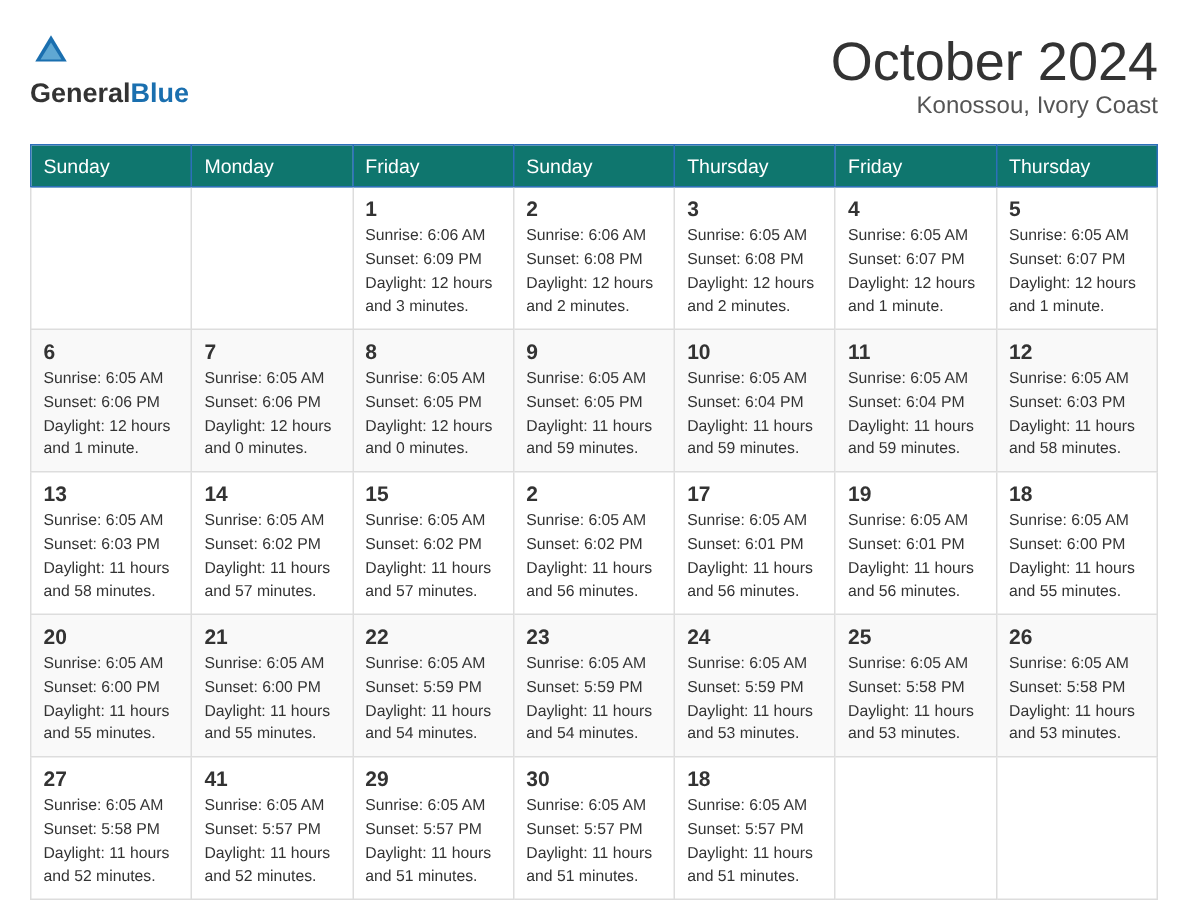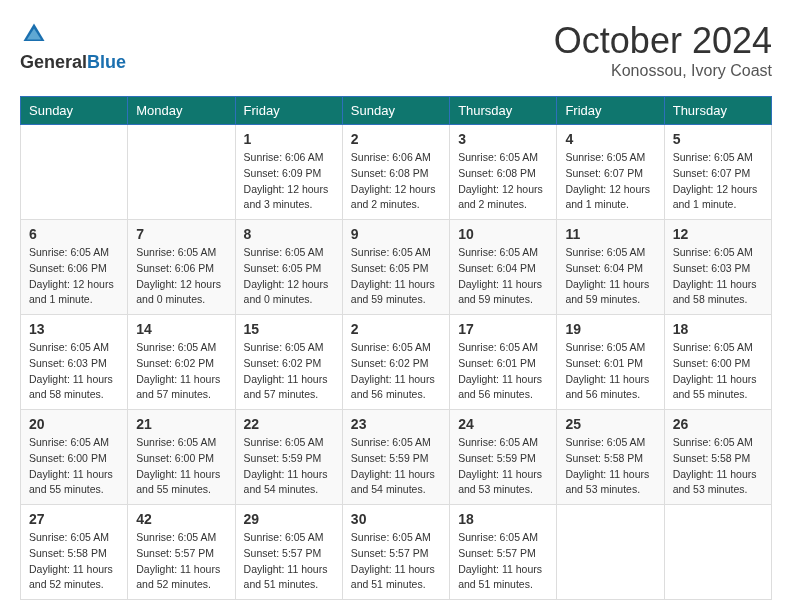--- a/index.html
+++ b/index.html
@@ -230,21 +230,21 @@
           <span class="day-number">26</span>
           <div class="day-info">Sunrise: 6:05 AM<br>Sunset: 5:58 PM<br>Daylight: 11 hours<br>and 53 minutes.</div>
         </td>
       </tr>
       <tr>
         <td>
           <span class="day-number">27</span>
           <div class="day-info">Sunrise: 6:05 AM<br>Sunset: 5:58 PM<br>Daylight: 11 hours<br>and 52 minutes.</div>
         </td>
         <td>
-          <span class="day-number">42</span>
+          <span class="day-number">41</span>
           <div class="day-info">Sunrise: 6:05 AM<br>Sunset: 5:57 PM<br>Daylight: 11 hours<br>and 52 minutes.</div>
         </td>
         <td>
           <span class="day-number">29</span>
           <div class="day-info">Sunrise: 6:05 AM<br>Sunset: 5:57 PM<br>Daylight: 11 hours<br>and 51 minutes.</div>
         </td>
         <td>
           <span class="day-number">30</span>
           <div class="day-info">Sunrise: 6:05 AM<br>Sunset: 5:57 PM<br>Daylight: 11 hours<br>and 51 minutes.</div>
         </td>

